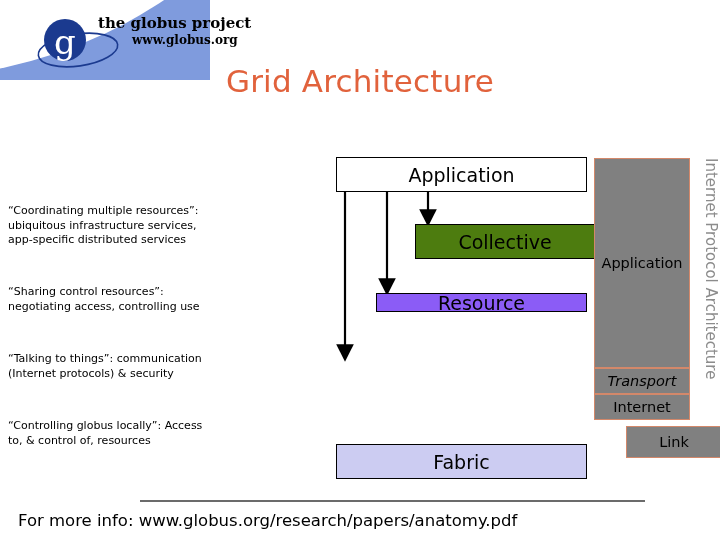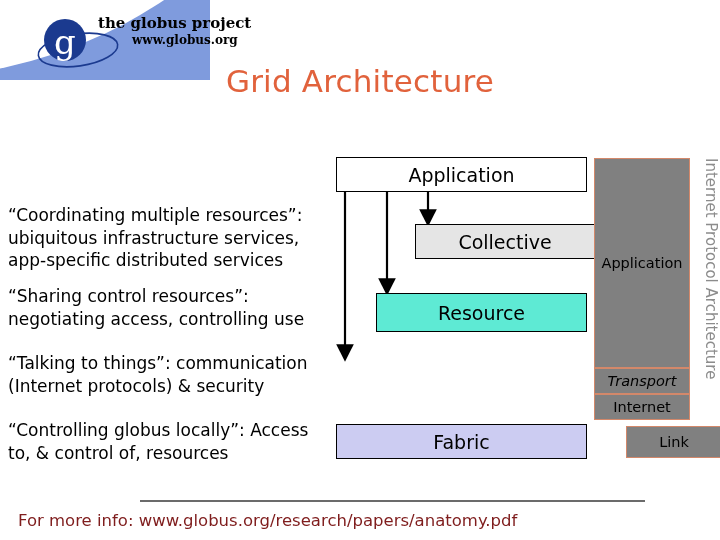--- a/index.html
+++ b/index.html
@@ -61,21 +61,21 @@
     color: #e1623c;
     letter-spacing: 0.2px;
     z-index: 5;
     white-space: nowrap;
   }
 
   
   .blurb {
     position: absolute;
     left: 8px;
-    font-size: 17px;
+    font-size: 11px;
     line-height: 1.33;
     color: #000000;
     z-index: 5;
     width: 330px;
   }
   .blurb-0 { top: 204px; }
   .blurb-1 { top: 285px; }
   .blurb-2 { top: 352px; }
   .blurb-3 { top: 419px; }
 
@@ -84,24 +84,24 @@
     position: absolute;
     border: 1.5px solid #000000;
     display: flex;
     align-items: center;
     justify-content: center;
     font-size: 19px;
     color: #000000;
     z-index: 6;
   }
   .layer-application { left: 336px; top: 157px;  width: 251px; height: 35px; background: #ffffff; }
-  .layer-collective  { left: 415px; top: 224px;  width: 180px; height: 35px; background: #e5e5e5; }
-  .layer-resource    { left: 376px; top: 293px;  width: 211px; height: 39px; background: #5eead4; }
+  .layer-collective  { left: 415px; top: 224px;  width: 180px; height: 35px; background: #4d7c0f; }
+  .layer-resource    { left: 376px; top: 293px;  width: 211px; height: 19px; background: #8b5cf6; }
   .layer-connectivity{ left: 336px; top: 359px;  width: 251px; height: 35px; background: #bfbfbf; }
-  .layer-fabric      { left: 336px; top: 424px;  width: 251px; height: 35px; background: #ccccf2; }
+  .layer-fabric      { left: 336px; top: 444px;  width: 251px; height: 35px; background: #ccccf2; }
 
   
   .arrows { position: absolute; left: 0; top: 0; width: 720px; height: 540px; z-index: 5; }
 
   
   .ip-box {
     position: absolute;
     background: #808080;
     border: 1.5px solid #d3886a;
     display: flex;
@@ -138,21 +138,21 @@
     position: absolute;
     left: 140px; top: 500px;
     width: 505px; height: 2px;
     background: #6b6b6b;
     z-index: 5;
   }
   .footer-text {
     position: absolute;
     left: 18px; top: 511px;
     font-size: 16.5px;
-    color: #7f1d1d;
+    color: #000000;
     z-index: 5;
     white-space: nowrap;
   }
 </style>
 </head>
 <body>
 
 <div id="slide">
 
   <div class="deco-blue"></div>

